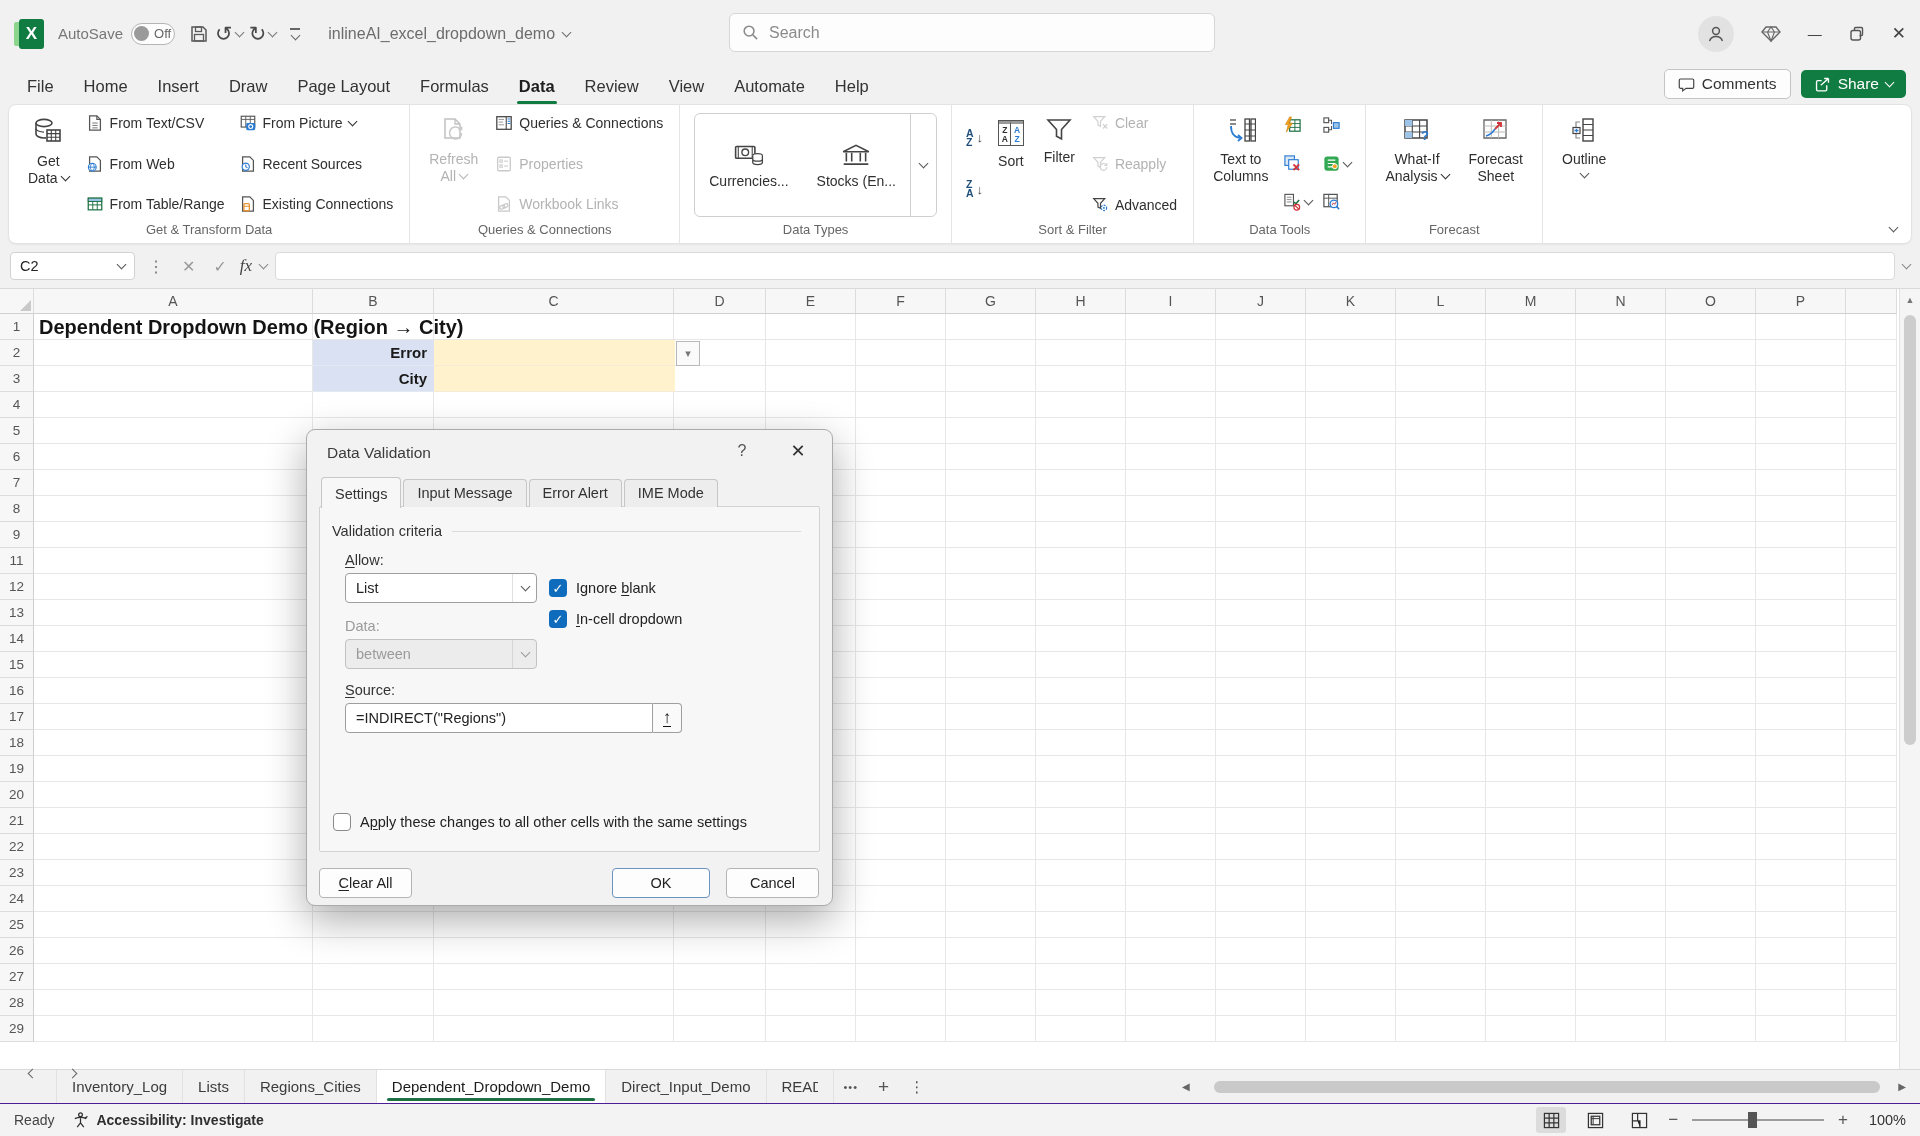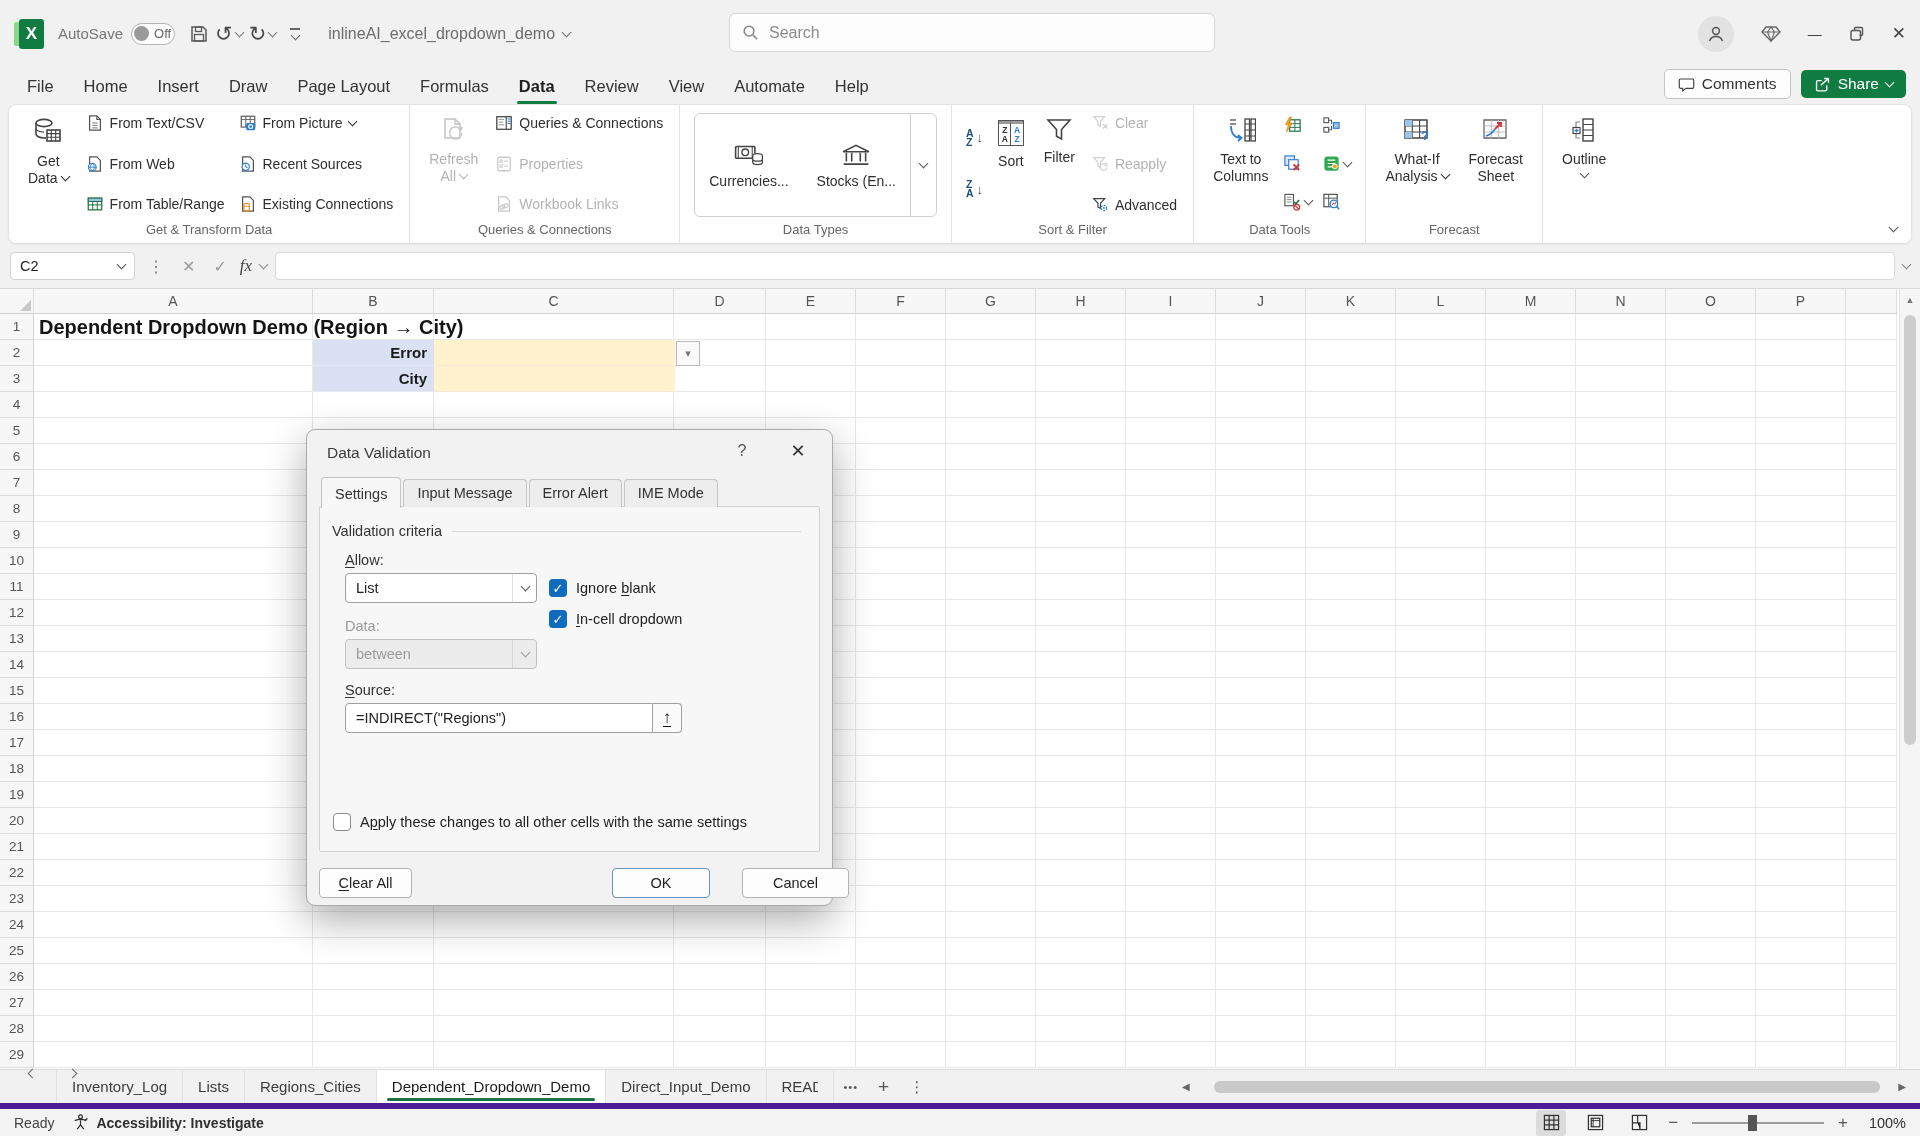--- a/index.html
+++ b/index.html
@@ -121,21 +121,21 @@
   .stab:first-child { border-left:1px solid #e2e2e2; }
   .stab.active { background:#fff; color:#1c1c1c; }
   .stab.active::after { content:""; position:absolute; left:10px; right:10px; bottom:2px; height:3px; background:#1d7044; border-radius:2px; }
   .stab.clip span { max-width:36px; overflow:hidden; display:inline-block; white-space:nowrap; }
   .sbtn { display:flex; align-items:center; padding:0 10px; color:#555; font-size:15px; }
   #hscroll { position:absolute; left:1182px; right:14px; top:0; bottom:0; display:flex; align-items:center; gap:6px; color:#666; font-size:10px; }
   #hscroll .track { flex:1; height:14px; position:relative; }
   #hscroll .thumb { position:absolute; left:18px; right:12px; top:1px; height:12px; background:#c9c9c9; border-radius:6px; }
 
   
-  #statusbar { height:33px; background:#f3f3f3; border-top:6px solid #4c1d95; display:flex; align-items:center; font-size:14px; color:#444; }
+  #statusbar { height:33px; background:#f3f3f3; border-top:1px solid #4c1d95; display:flex; align-items:center; font-size:14px; color:#444; }
   #sb-ready { padding:0 18px 0 14px; }
   #sb-access { display:flex; align-items:center; gap:7px; font-weight:bold; color:#2f2f2f; }
   #sb-right { margin-left:auto; display:flex; align-items:center; gap:14px; padding-right:14px; }
   .viewbtn { width:30px; height:26px; display:flex; align-items:center; justify-content:center; border-radius:3px; }
   .viewbtn.active { background:#dcdcdc; }
   .zoomtrack { width:132px; height:2px; background:#9c9c9c; position:relative; }
   .zoomthumb { position:absolute; left:56px; top:-7px; width:9px; height:16px; background:#555; }
   #sb-zoom { width:44px; text-align:right; font-size:14.5px; color:#333; }
 </style>
 </head>
@@ -799,40 +799,20 @@
         <div class="gcell" style="width: 90px;"></div>
         <div class="gcell" style="width: 90px;"></div>
         <div class="gcell" style="width: 90px;"></div>
         <div class="gcell" style="width: 90px;"></div>
         <div class="gcell" style="width: 90px;"></div>
         <div class="gcell" style="width: 90px;"></div>
         <div class="gcell" style="width: 90px;"></div>
         <div class="gcell" style="width: 51px;"></div>
       </div>
       <div class="grow">
-        <div class="rhdr">10</div>
-        <div class="gcell" style="width: 279px;"></div>
-        <div class="gcell" style="width: 121px;"></div>
-        <div class="gcell" style="width: 240px;"></div>
-        <div class="gcell" style="width: 92px;"></div>
-        <div class="gcell" style="width: 90px;"></div>
-        <div class="gcell" style="width: 90px;"></div>
-        <div class="gcell" style="width: 90px;"></div>
-        <div class="gcell" style="width: 90px;"></div>
-        <div class="gcell" style="width: 90px;"></div>
-        <div class="gcell" style="width: 90px;"></div>
-        <div class="gcell" style="width: 90px;"></div>
-        <div class="gcell" style="width: 90px;"></div>
-        <div class="gcell" style="width: 90px;"></div>
-        <div class="gcell" style="width: 90px;"></div>
-        <div class="gcell" style="width: 90px;"></div>
-        <div class="gcell" style="width: 90px;"></div>
-        <div class="gcell" style="width: 51px;"></div>
-      </div>
-      <div class="grow">
         <div class="rhdr">11</div>
         <div class="gcell" style="width: 279px;"></div>
         <div class="gcell" style="width: 121px;"></div>
         <div class="gcell" style="width: 240px;"></div>
         <div class="gcell" style="width: 92px;"></div>
         <div class="gcell" style="width: 90px;"></div>
         <div class="gcell" style="width: 90px;"></div>
         <div class="gcell" style="width: 90px;"></div>
         <div class="gcell" style="width: 90px;"></div>
         <div class="gcell" style="width: 90px;"></div>
@@ -1275,21 +1255,21 @@
 
   <div class="chkrow" style="left:26px; top:383px;">
     <span class="chk empty"></span>
     <span><span>A</span><u>p</u><span>ply these changes to all other cells with the same settings</span></span>
   </div>
 
   <div class="dbtn" style="left:12px; top:438px; width:93px;">
       <span><u>C</u><span>lear All</span></span>
     </div>
   <div class="dbtn default" style="left:305px; top:438px; width:98px;">OK</div>
-  <div class="dbtn" style="left:419px; top:438px; width:107px;margin-left:16px;">Cancel</div>
+  <div class="dbtn" style="left:419px; top:438px; width:93px;">Cancel</div>
 </div>
 
 <div id="sheetbar">
   <span class="snav" style="position:absolute;left:12px;">
       <span class="chev left"></span>
     </span>
   <span class="snav" style="position:absolute;left:52px;">
       <span class="chev right"></span>
     </span>
   <div id="stabs">

